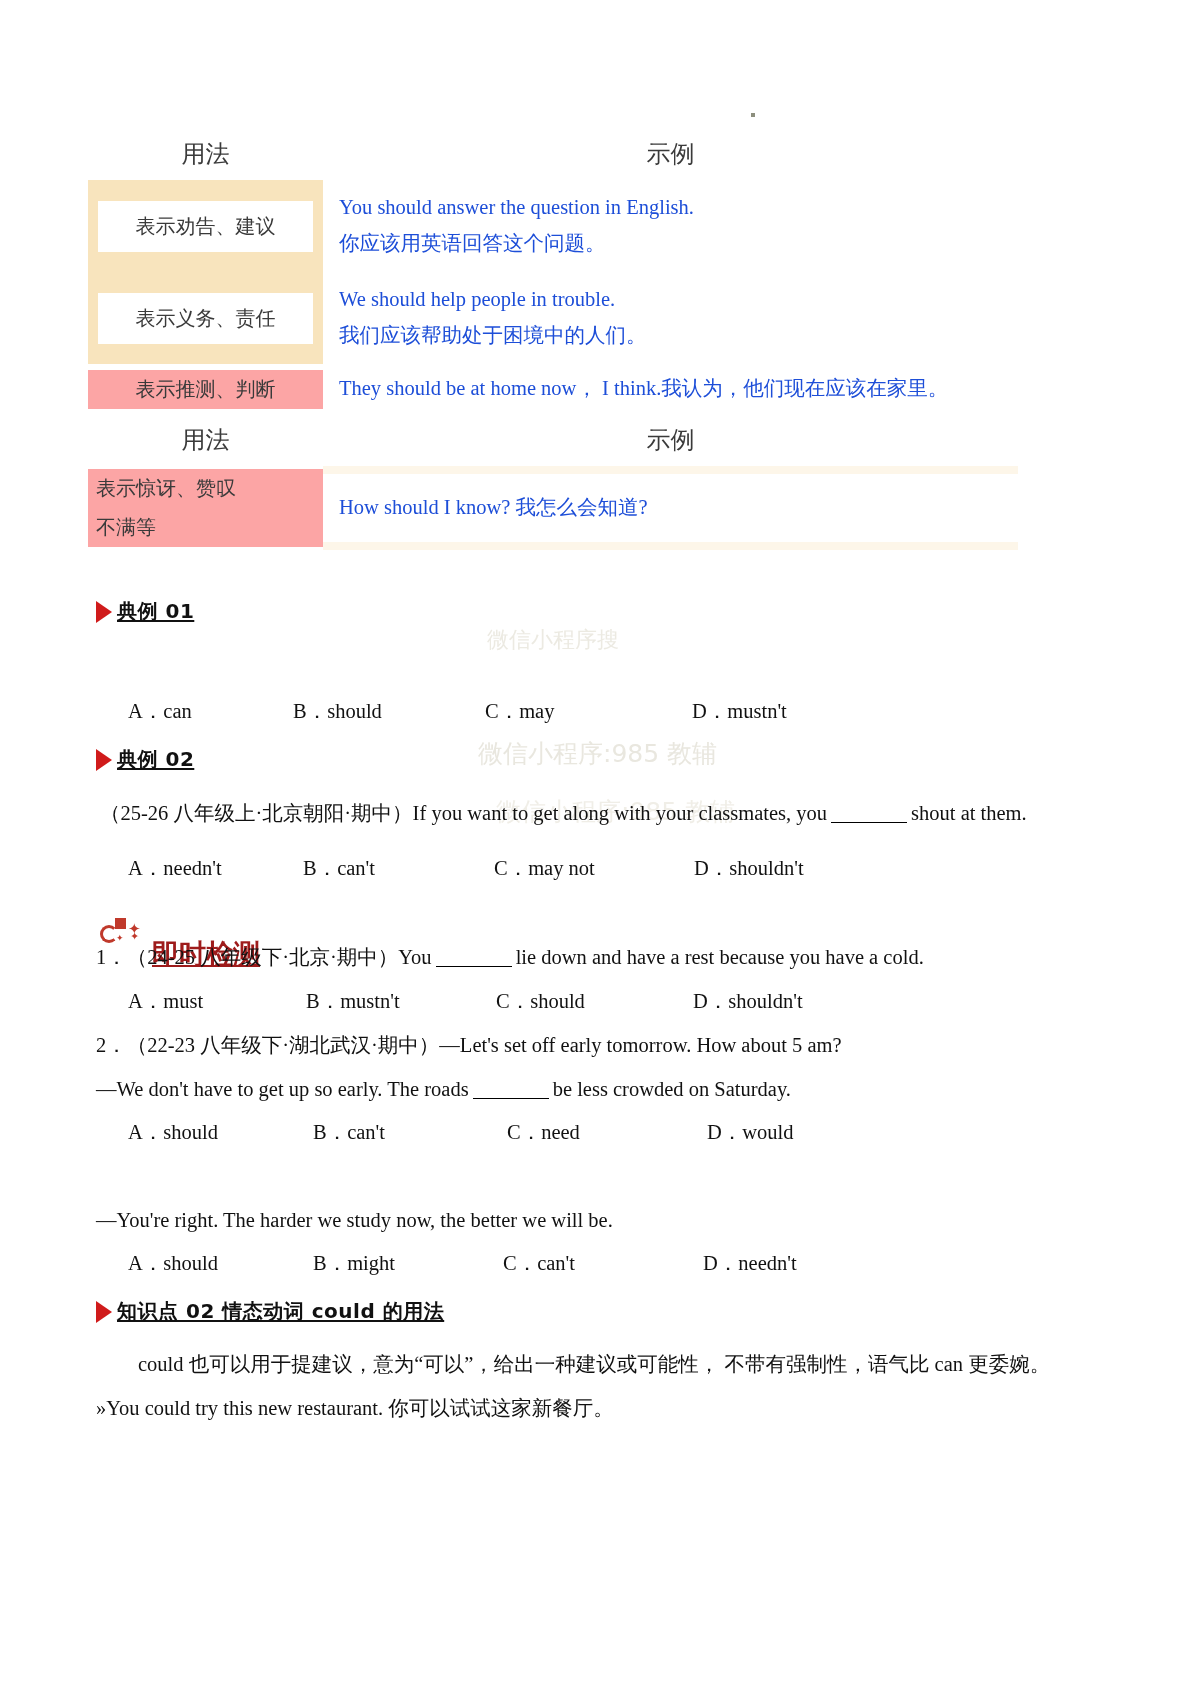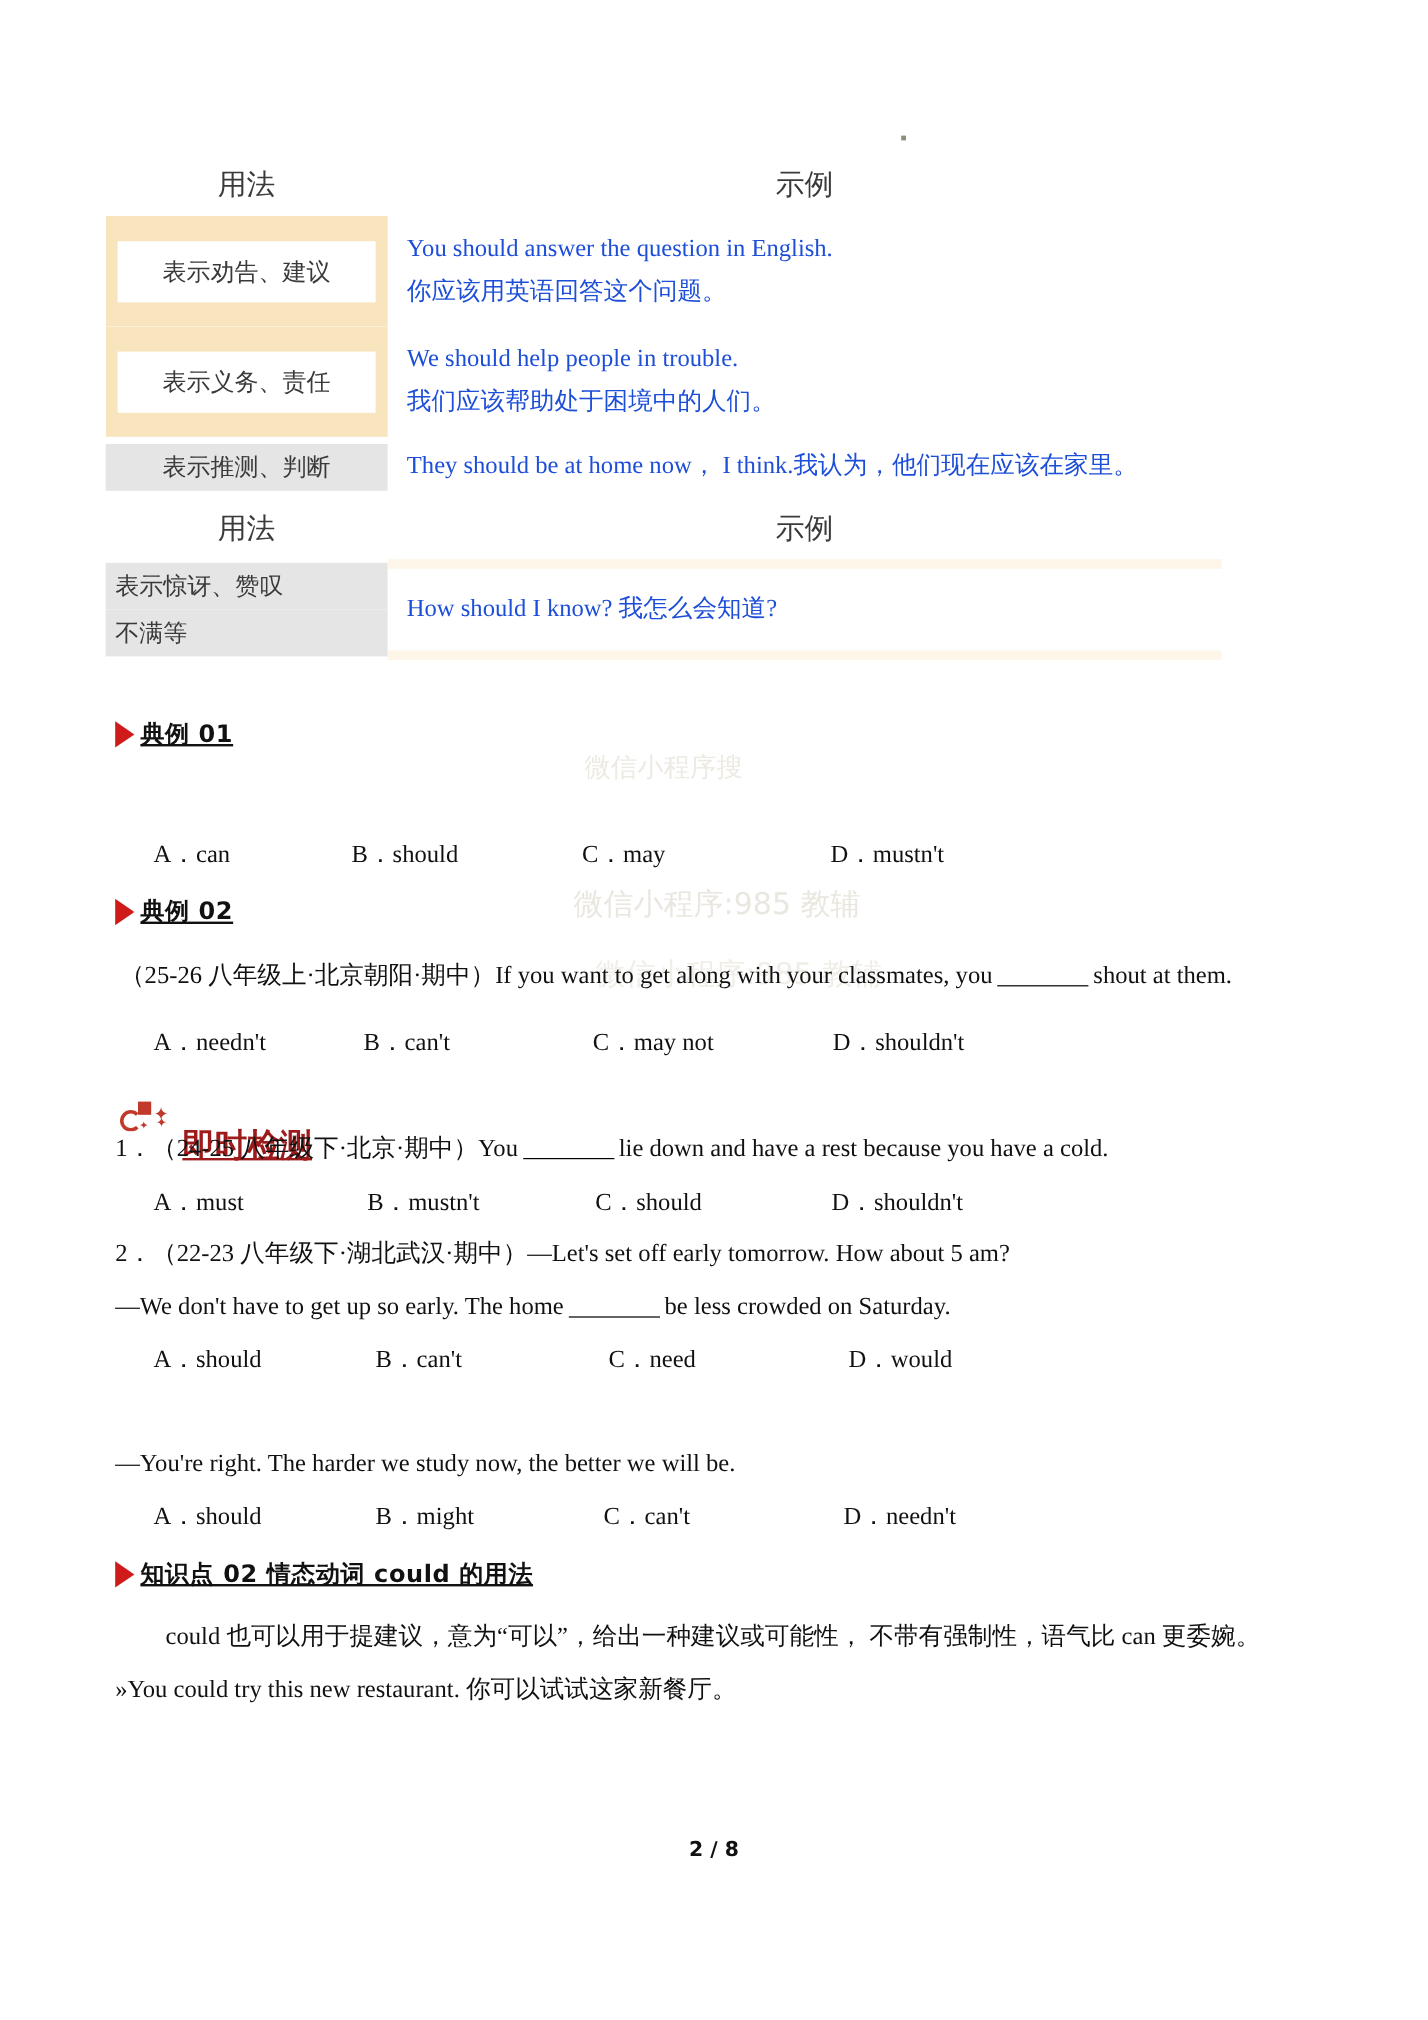--- a/index.html
+++ b/index.html
@@ -74,21 +74,21 @@
     padding: 12px 0;
     text-align: center;
     font-size: 20px;
     color: #3a3a3a;
     font-family: "DejaVu Sans", "Liberation Sans", sans-serif;
   }
   .usage-cell.plain {
     background: #ffffff;
   }
   .usage-cell.plain .inner {
-    background: #e5e5e5;
+    background: #fca5a5;
     margin: 0;
     padding: 0 0 0 8px;
     text-align: left;
     line-height: 1.95;
   }
 
   .example-cell {
     background: #fdf6e9;
     padding: 0;
   }
@@ -349,21 +349,21 @@
     <span class="opt" style="width:178px">A．must</span>
     <span class="opt" style="width:190px">B．mustn't</span>
     <span class="opt" style="width:197px">C．should</span>
     <span class="opt">D．shouldn't</span>
   </div>
 
   <div class="qline" style="left:96px; top:1030px;">
     <span>2．</span><span>（22-23 八年级下·湖北武汉·期中）</span><span>—Let's set off early tomorrow. How about 5 am?</span>
   </div>
   <div class="qline" style="left:96px; top:1074px;">
-    <span>—We don't have to get up so early. The home</span><span class="blank"></span><span>be less crowded on Saturday.</span>
+    <span>—We don't have to get up so early. The roads</span><span class="blank"></span><span>be less crowded on Saturday.</span>
   </div>
   <div class="opts" style="left:128px; top:1118px;">
     <span class="opt" style="width:185px">A．should</span>
     <span class="opt" style="width:194px">B．can't</span>
     <span class="opt" style="width:200px">C．need</span>
     <span class="opt">D．would</span>
   </div>
 
   <div class="qline" style="left:96px; top:1205px;">—You're right. The harder we study now, the better we will be.</div>
   <div class="opts" style="left:128px; top:1249px;">
@@ -374,15 +374,14 @@
   </div>
 
   <div class="sec-head" style="left:96px; top:1298px;">
     <span class="tri"></span>
     <span class="sec-title">知识点 02  情态动词 could 的用法</span>
   </div>
 
   <div class="para" style="left:138px; top:1348px;">could 也可以用于提建议，意为“可以”，给出一种建议或可能性， 不带有强制性，语气比 can  更委婉。</div>
   <div class="para" style="left:96px; top:1392px;">»You could try this new restaurant.  你可以试试这家新餐厅。</div>
 
-  <div class="footer">2 / 8</div>
 
 </div>
 
 </body></html>

